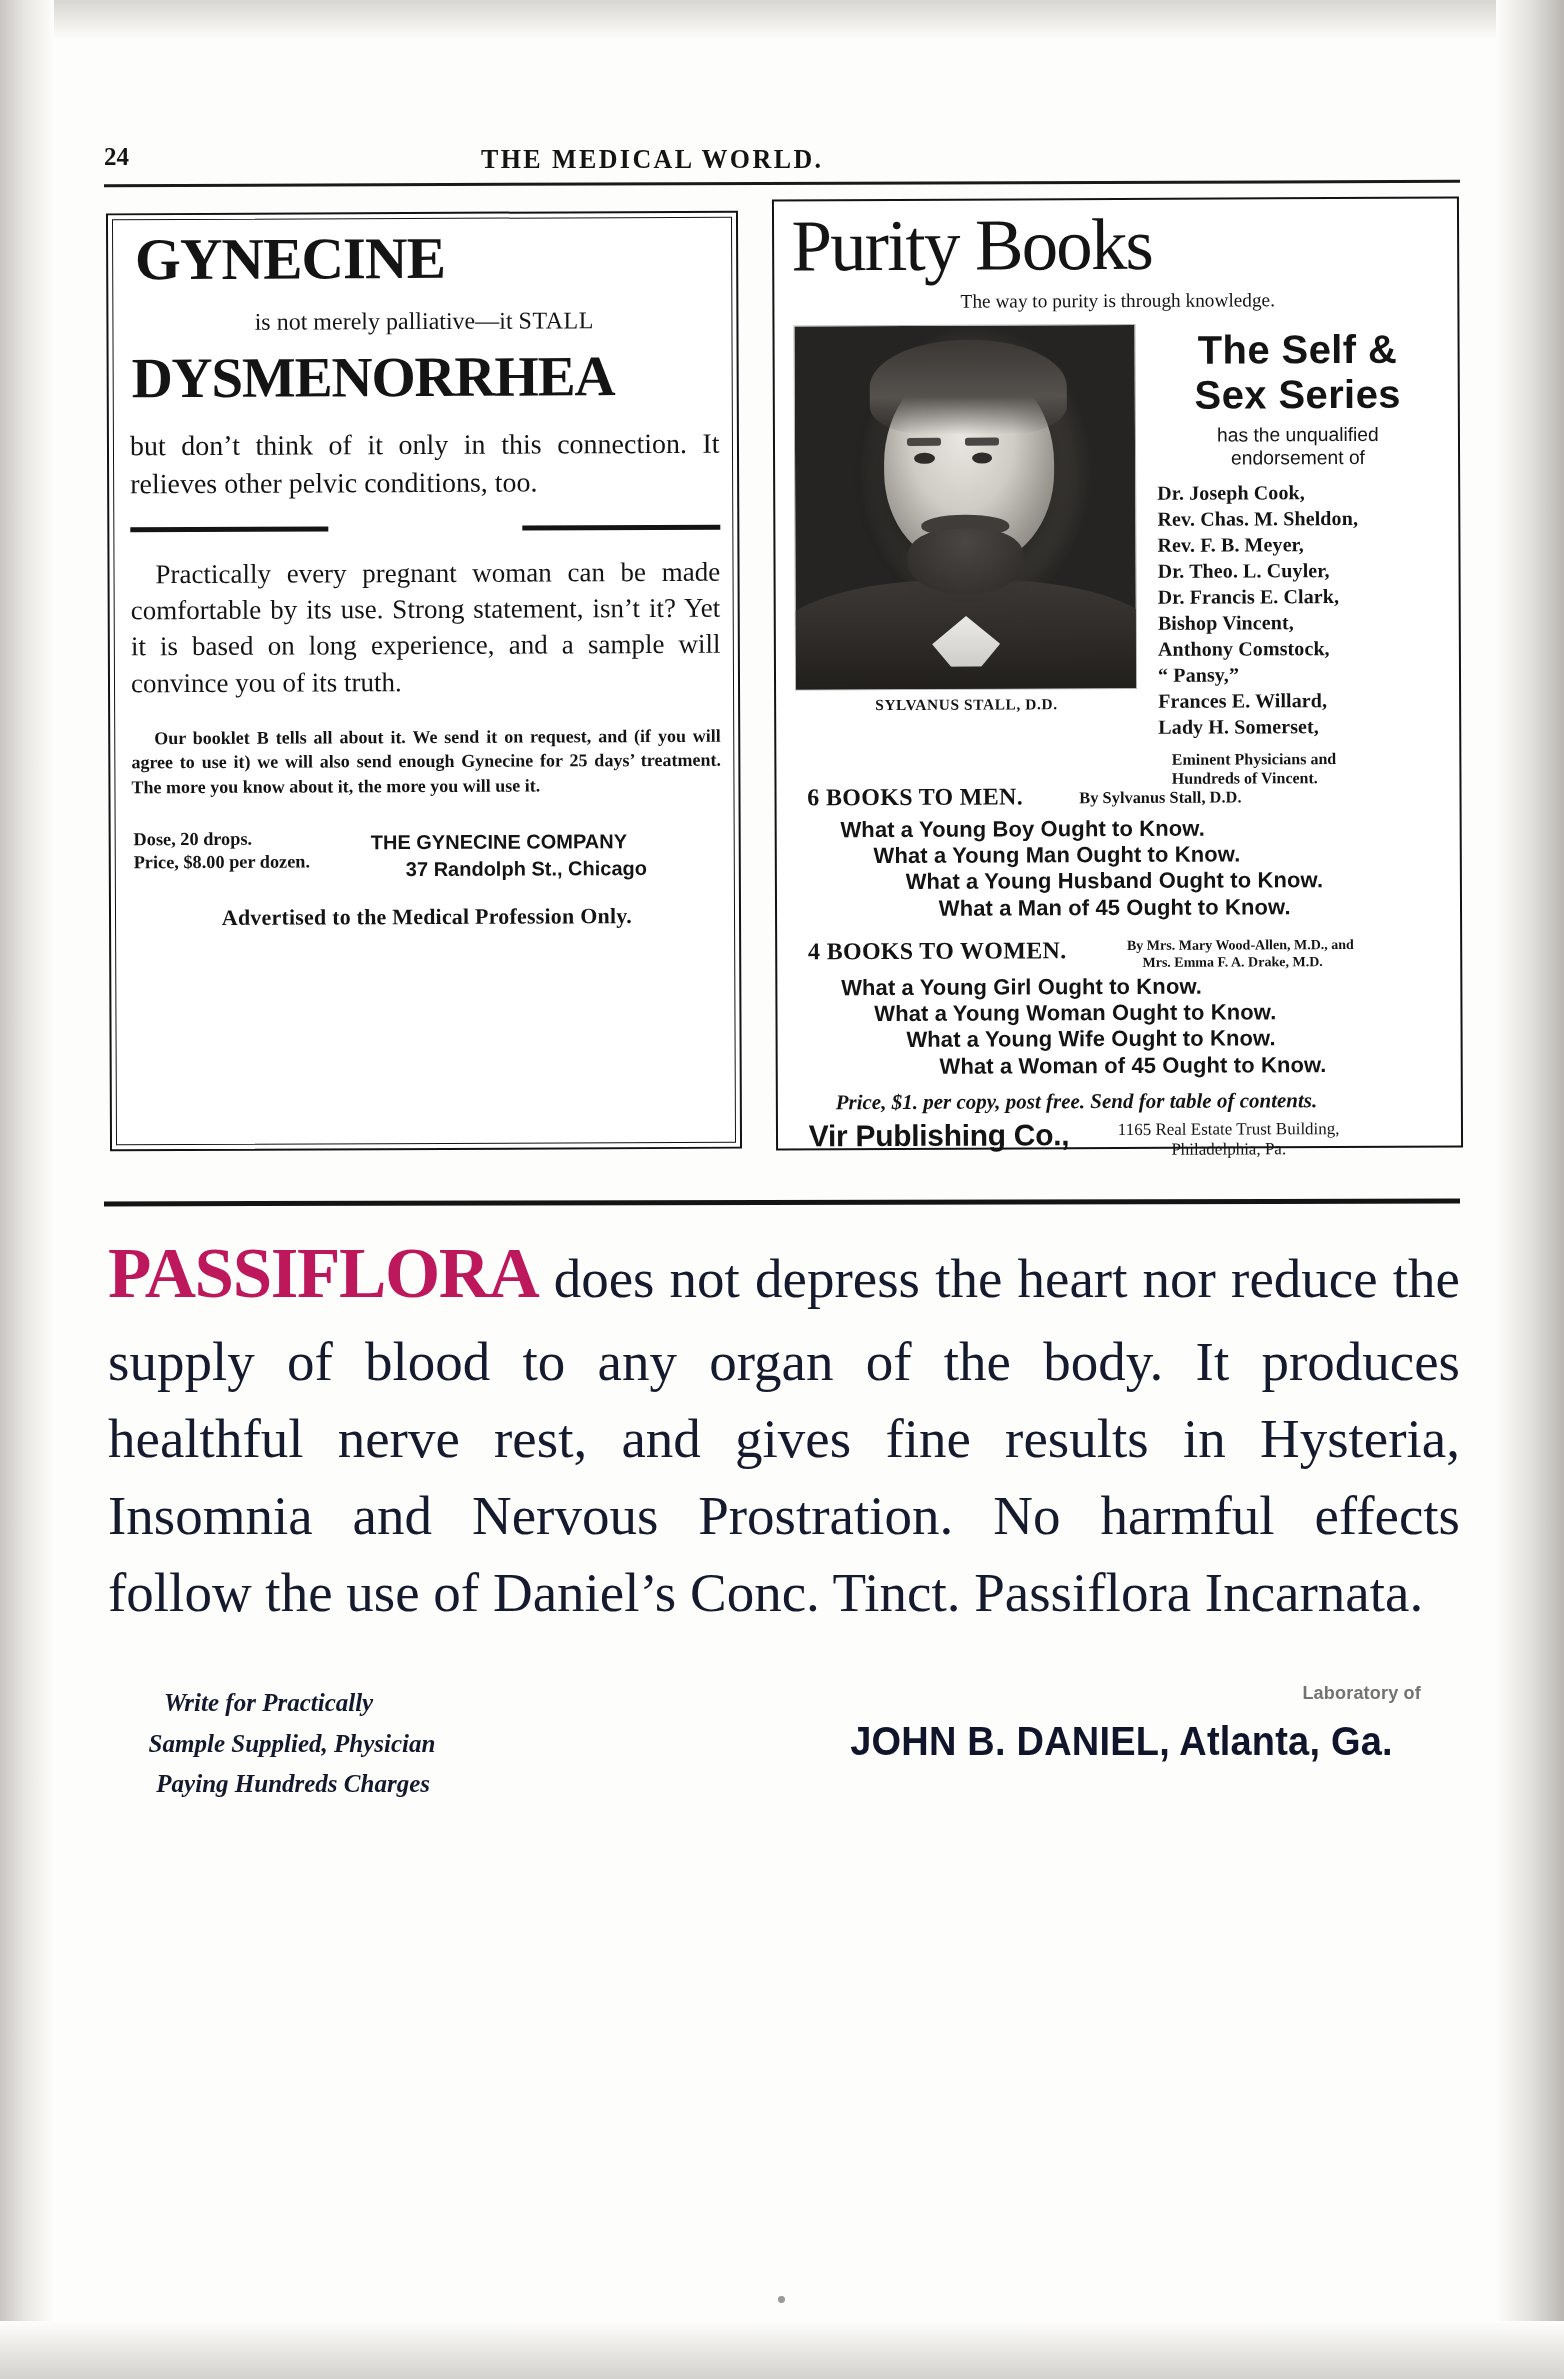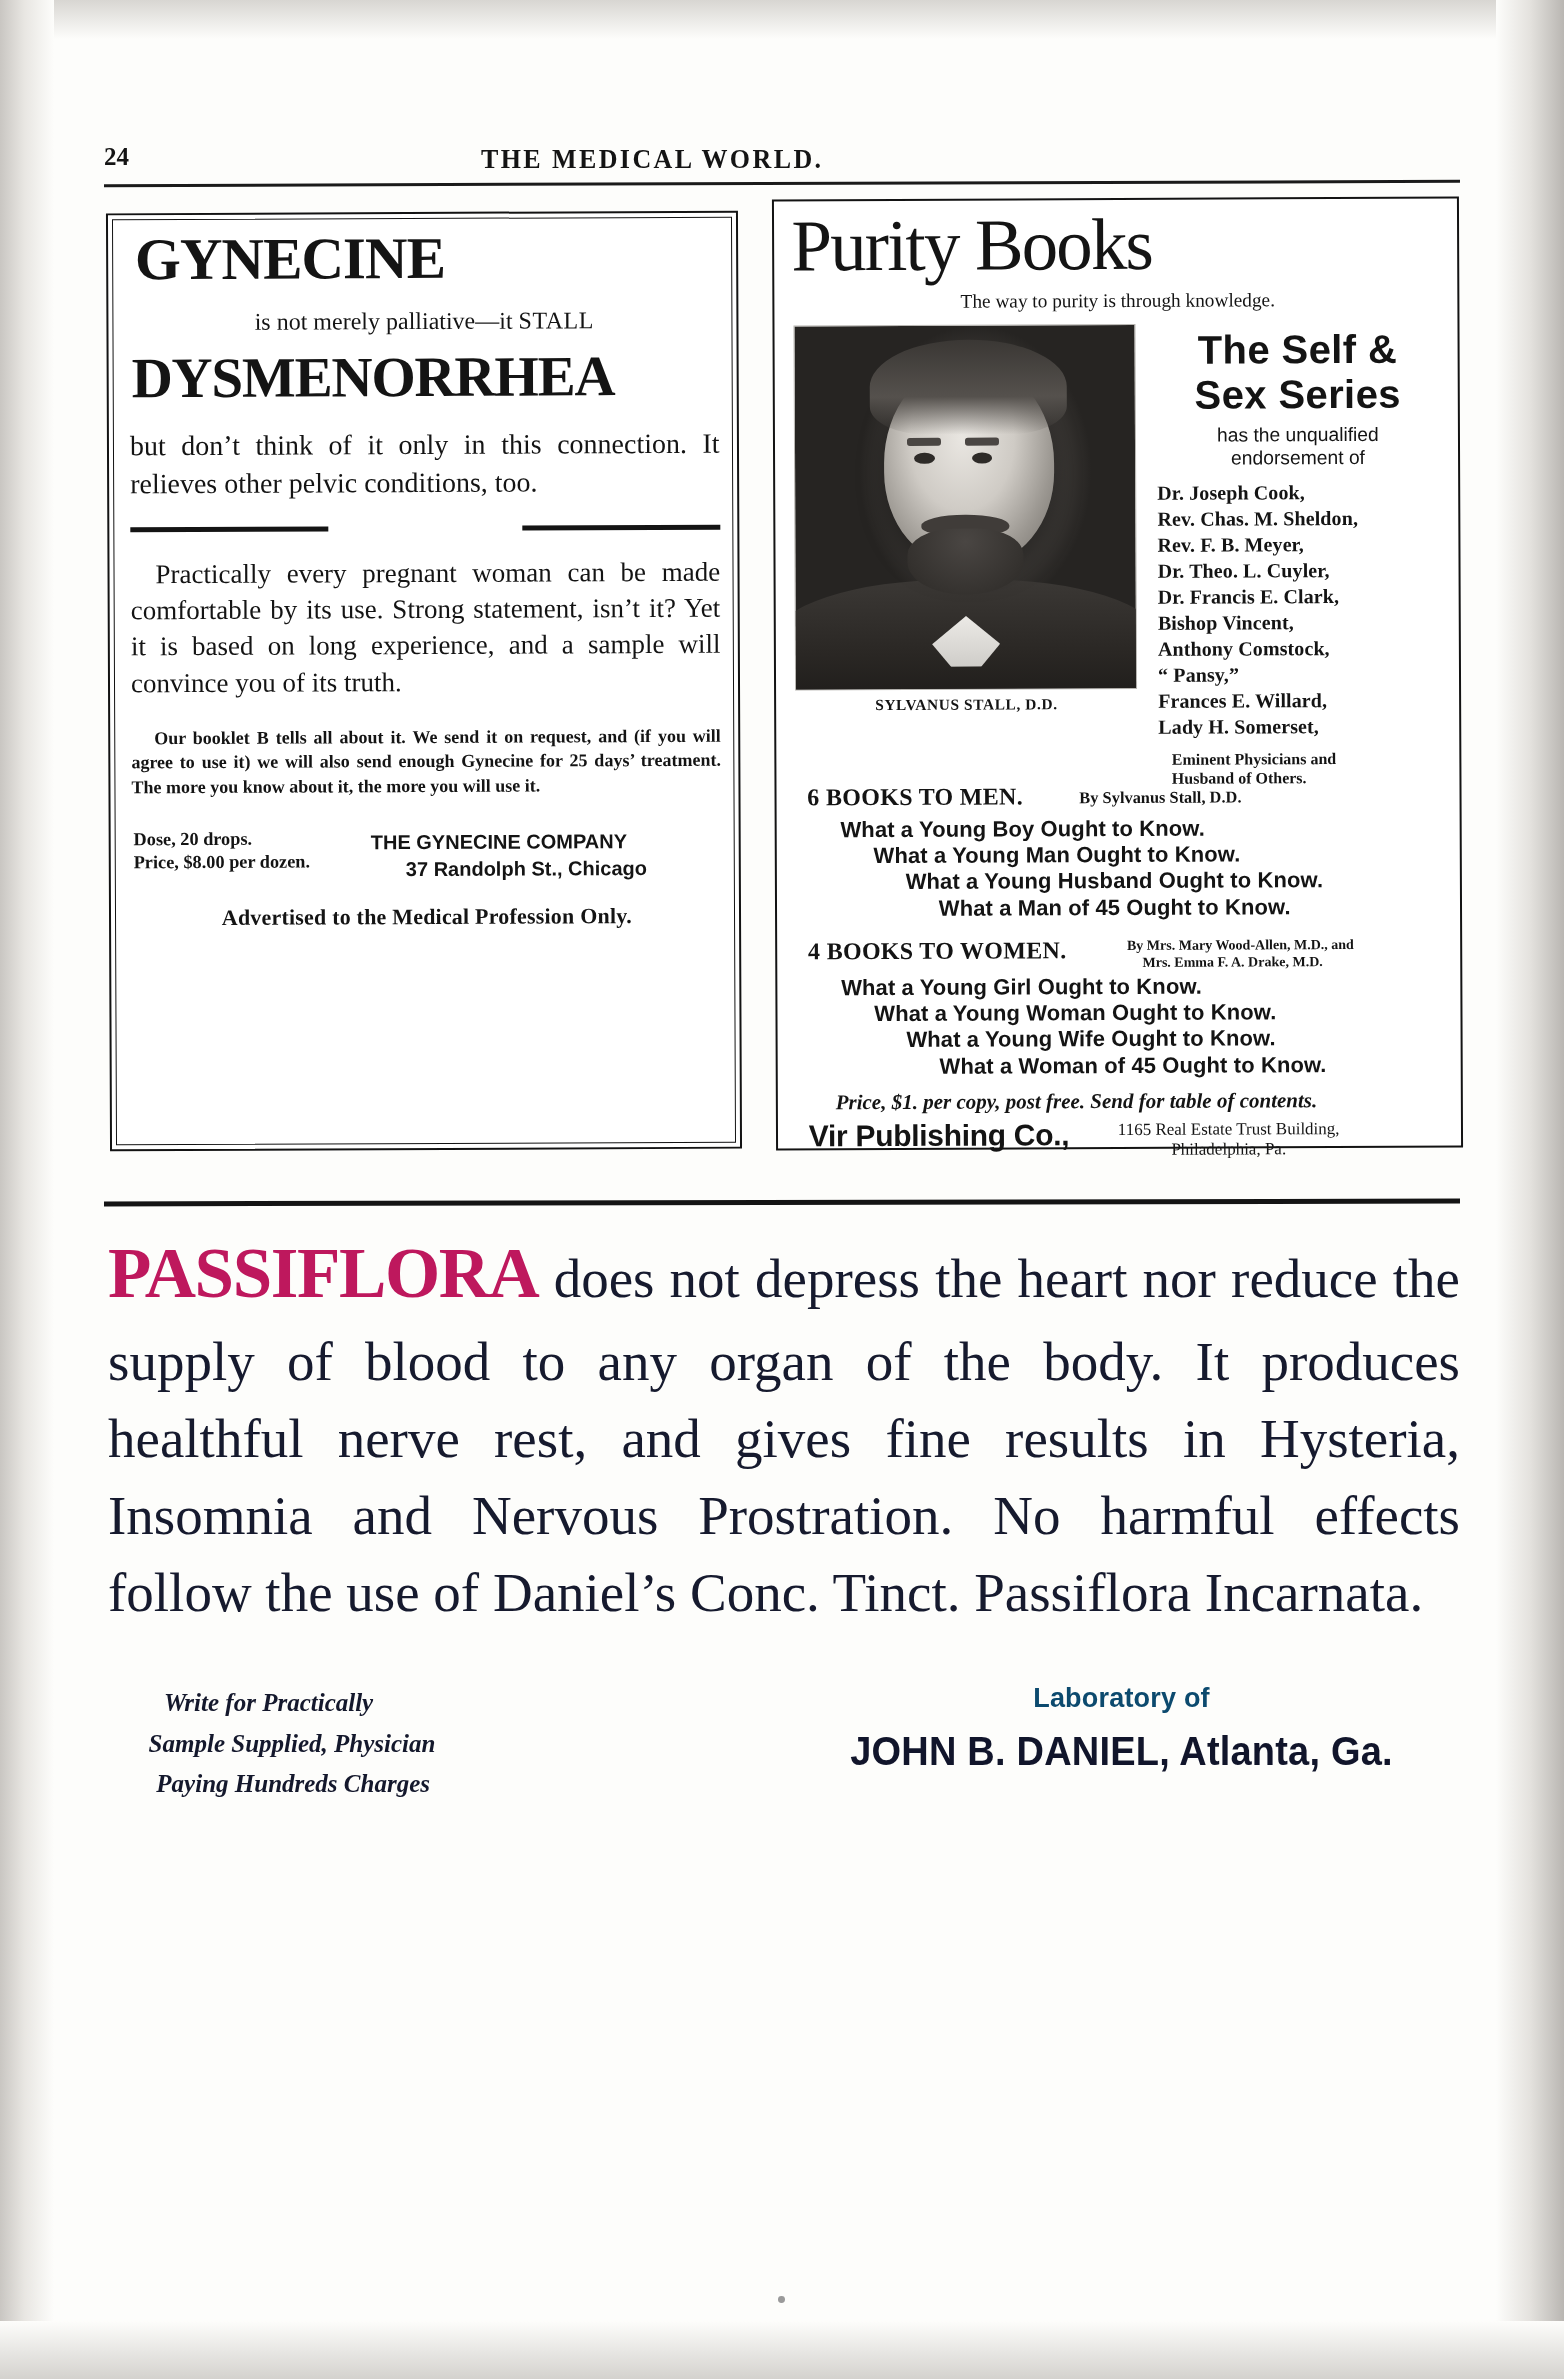--- a/index.html
+++ b/index.html
@@ -359,23 +359,24 @@
     color: #14182c;
   }
   .pass-left .l2 { margin-left: -15.4px; }
   .pass-left .l3 { margin-left: -7.7px; }
   .pass-right {
     position: absolute; left: 714px; top: 0; width: 599px;
     text-align: center;
   }
   .lab-of {
     font-family: "Liberation Sans", sans-serif;
-    font-weight: bold; font-size: 27px;
-    color: #0c4a6e;
+    font-weight: bold; font-size: 18px;
+    color: #737373;
     letter-spacing: 0.2px;
+    text-align: right;
   }
   .lab-name {
     margin-top: 15.4px;
     font-family: "Liberation Sans", sans-serif;
     font-weight: bold; font-size: 38px;
     color: #11152b;
     letter-spacing: 0.2px;
     transform: scaleY(1.08);
   }
   .dot-mark {
@@ -469,21 +470,21 @@
               <div>Dr. Theo. L. Cuyler,</div>
               <div>Dr. Francis E. Clark,</div>
               <div>Bishop Vincent,</div>
               <div>Anthony Comstock,</div>
               <div>“ Pansy,”</div>
               <div>Frances E. Willard,</div>
               <div>Lady H. Somerset,</div>
             </div>
             <div class="eminent">
               <div>Eminent Physicians and</div>
-              <div>Husband of Others.</div>
+              <div>Hundreds of Vincent.</div>
             </div>
           </div>
         </div>
 
         <div class="books-block">
           <div class="books-head-row">
             <span class="books-head">6 BOOKS TO MEN.</span>
             <span class="books-by men">By Sylvanus Stall, D.D.</span>
           </div>
           <div class="book-line i1">What a Young Boy Ought to Know.</div>

